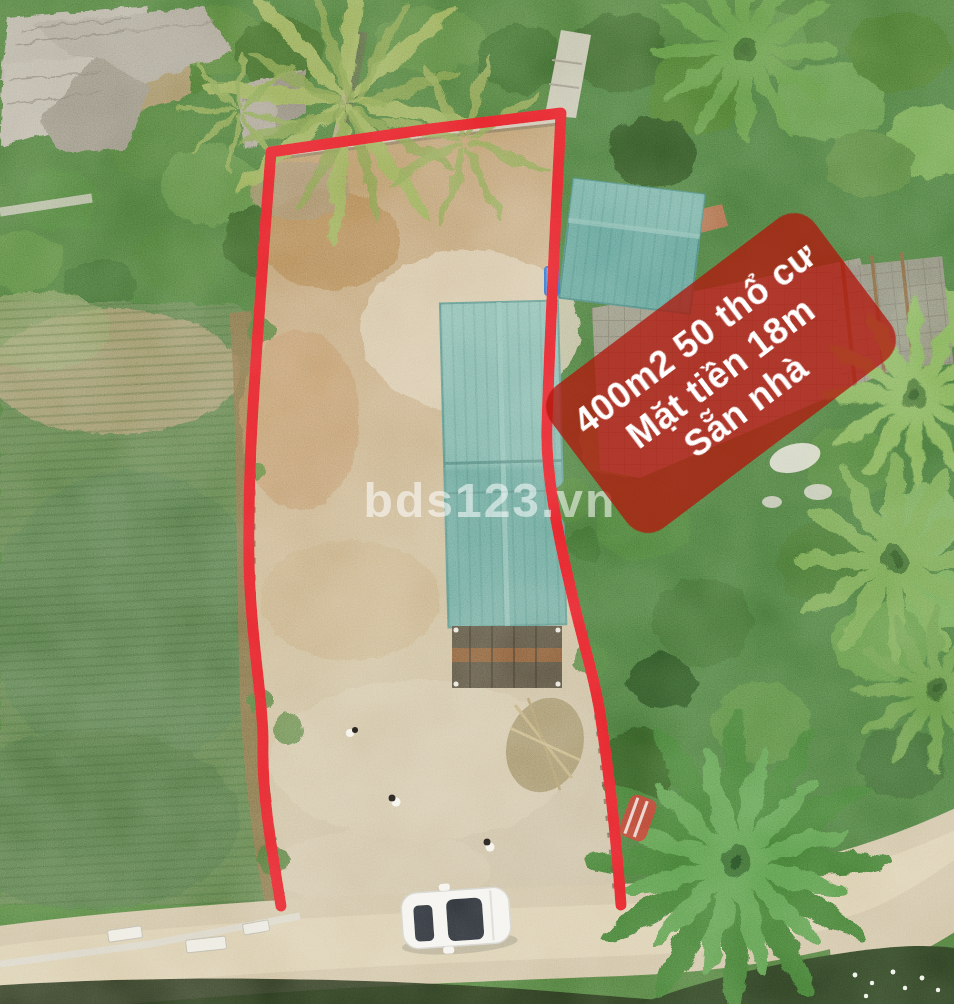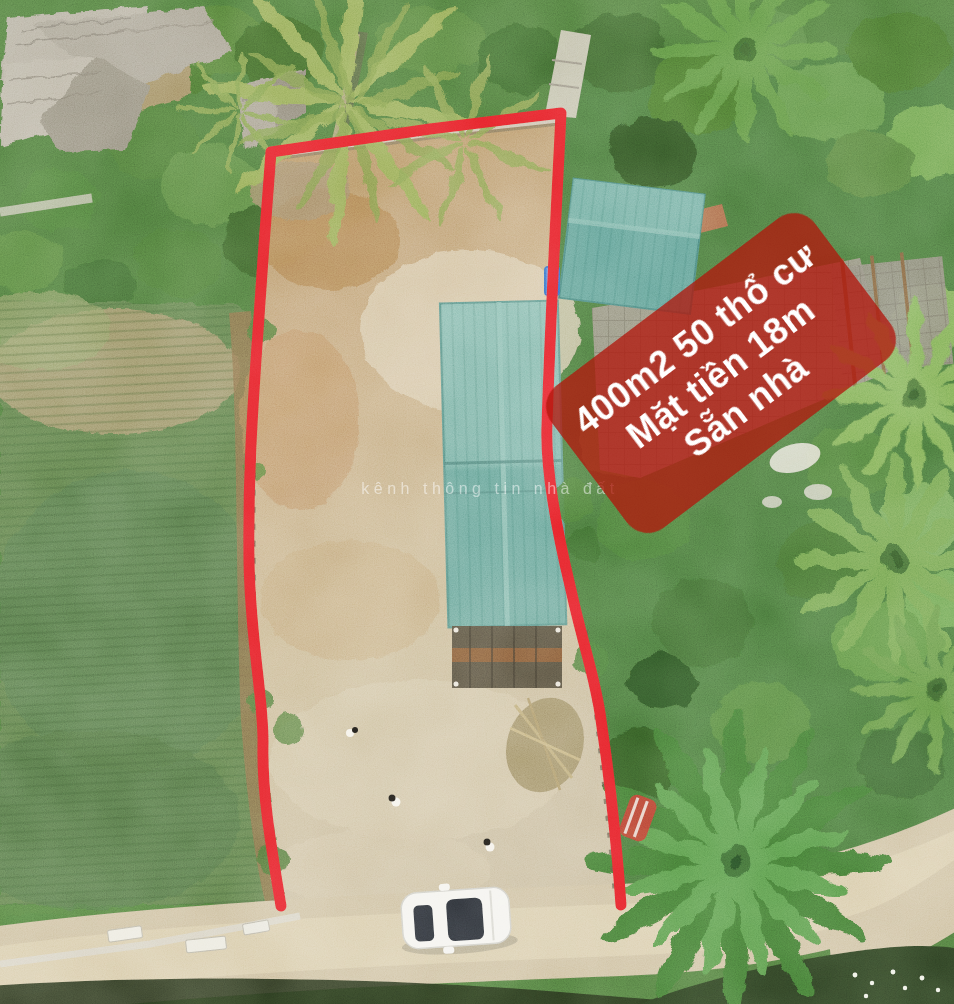--- a/index.html
+++ b/index.html
@@ -351,21 +351,21 @@
        C 557 200, 551 300, 547 425
        C 545 472, 559 540, 571 590
        C 583 645, 596 680, 601 720
        C 607 760, 615 820, 621 905" fill="none" stroke="#e42026" stroke-width="11" stroke-linejoin="round" stroke-linecap="round"></path>
 
   <rect x="0" y="0" width="954" height="1004" filter="url(#mottle)" style="mix-blend-mode:soft-light" opacity="0.55"></rect>
   <rect x="0" y="0" width="954" height="1004" filter="url(#grainF)" style="mix-blend-mode:overlay" opacity="0.45"></rect>
 </svg>
 
   <div class="watermark">
-    <div class="wm-sub">kênh thông tin nhà đất</div>
+    <div class="wm-title">bds123.vn</div>
   </div>
 
   <div class="banner">
     <div>400m2 50 thổ cư</div>
     <div>Mặt tiền 18m</div>
     <div>Sẵn nhà</div>
   </div>
 
 </div>
 

